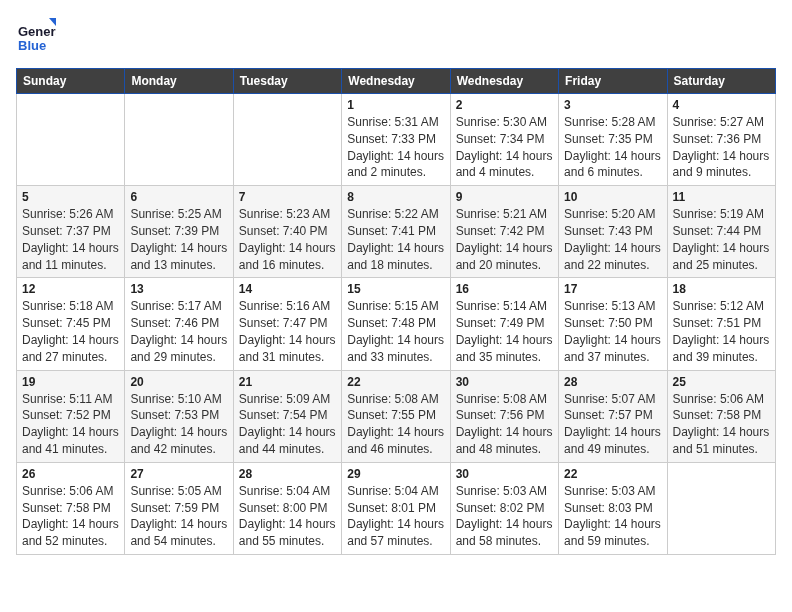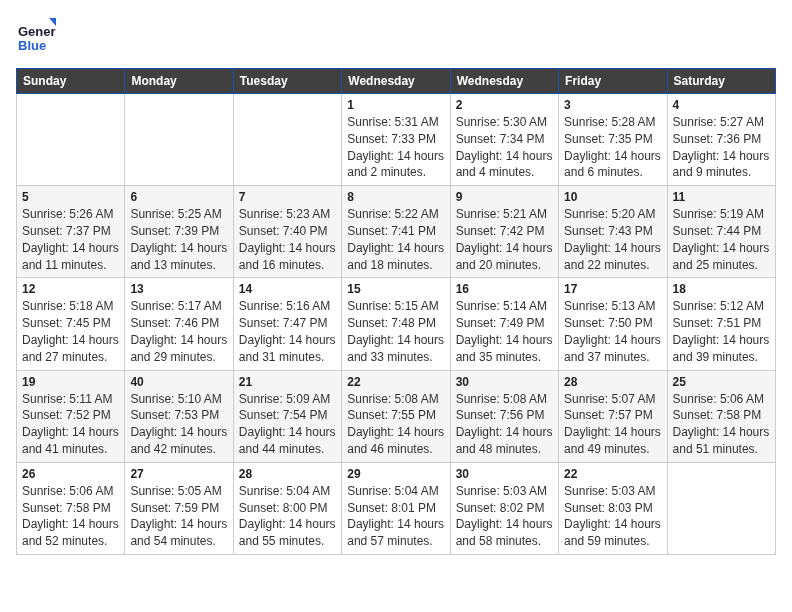--- a/index.html
+++ b/index.html
@@ -186,21 +186,21 @@
           <span class="day-num">18</span>
           <div class="cell-text">Sunrise: 5:12 AM<br>Sunset: 7:51 PM<br>Daylight: 14 hours and 39 minutes.</div>
         </td>
       </tr>
       <tr>
         <td>
           <span class="day-num">19</span>
           <div class="cell-text">Sunrise: 5:11 AM<br>Sunset: 7:52 PM<br>Daylight: 14 hours and 41 minutes.</div>
         </td>
         <td>
-          <span class="day-num">40</span>
+          <span class="day-num">20</span>
           <div class="cell-text">Sunrise: 5:10 AM<br>Sunset: 7:53 PM<br>Daylight: 14 hours and 42 minutes.</div>
         </td>
         <td>
           <span class="day-num">21</span>
           <div class="cell-text">Sunrise: 5:09 AM<br>Sunset: 7:54 PM<br>Daylight: 14 hours and 44 minutes.</div>
         </td>
         <td>
           <span class="day-num">22</span>
           <div class="cell-text">Sunrise: 5:08 AM<br>Sunset: 7:55 PM<br>Daylight: 14 hours and 46 minutes.</div>
         </td>

